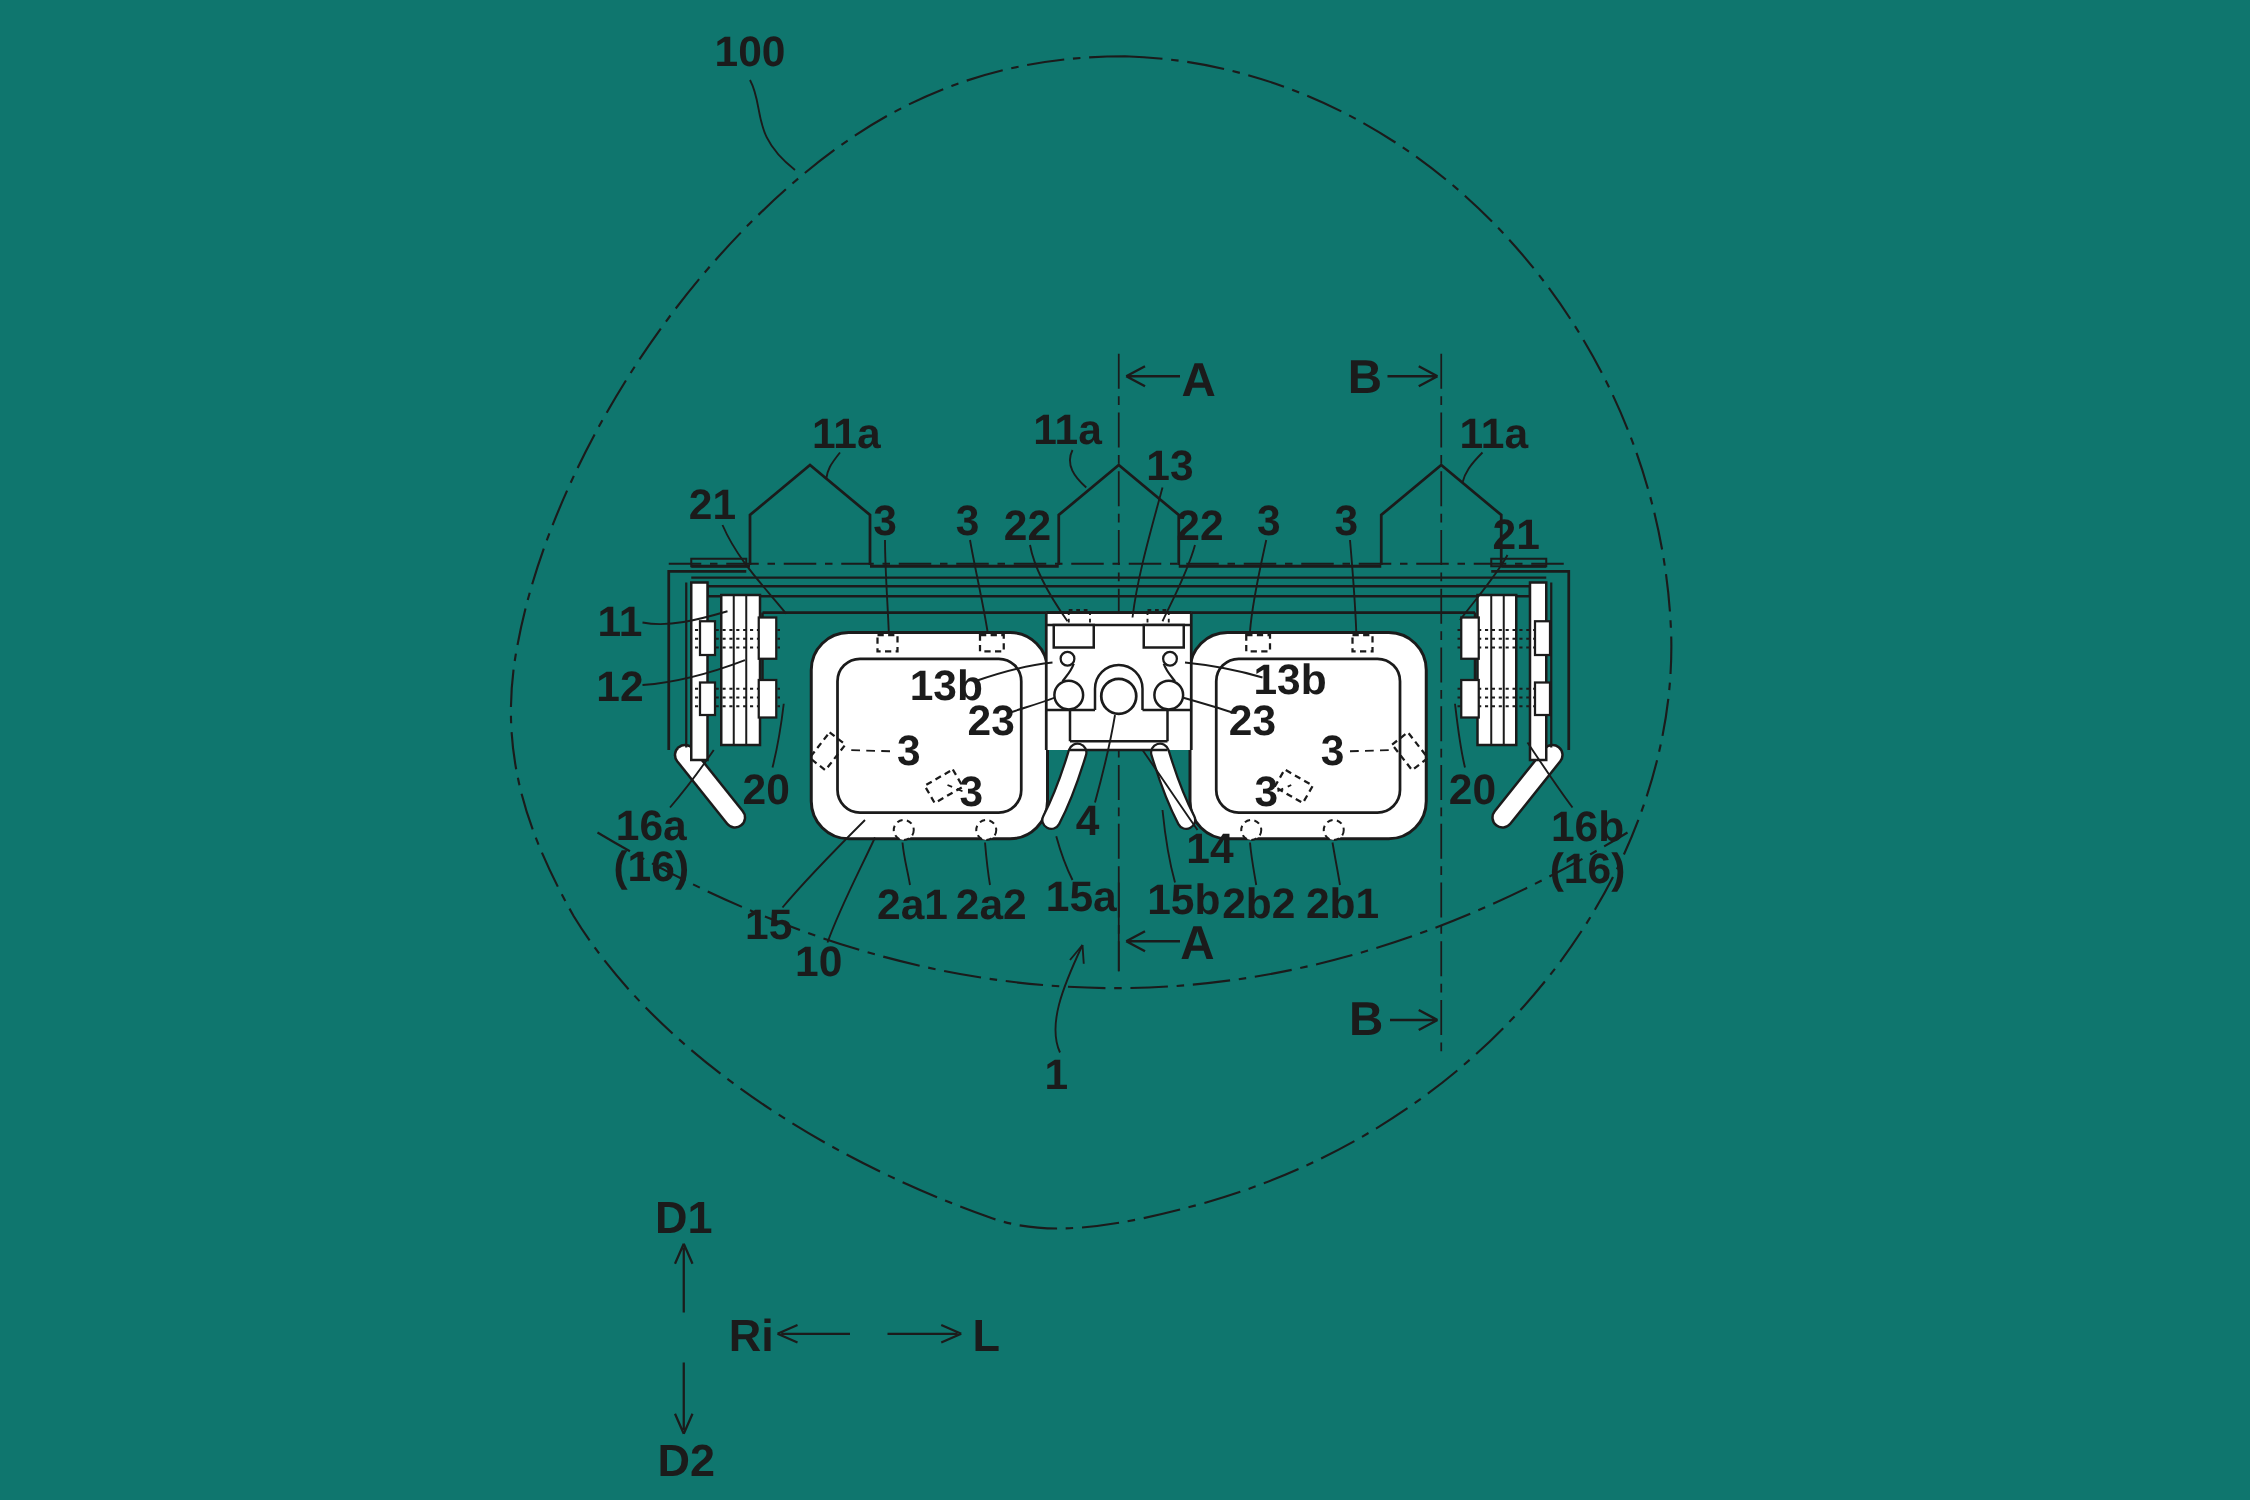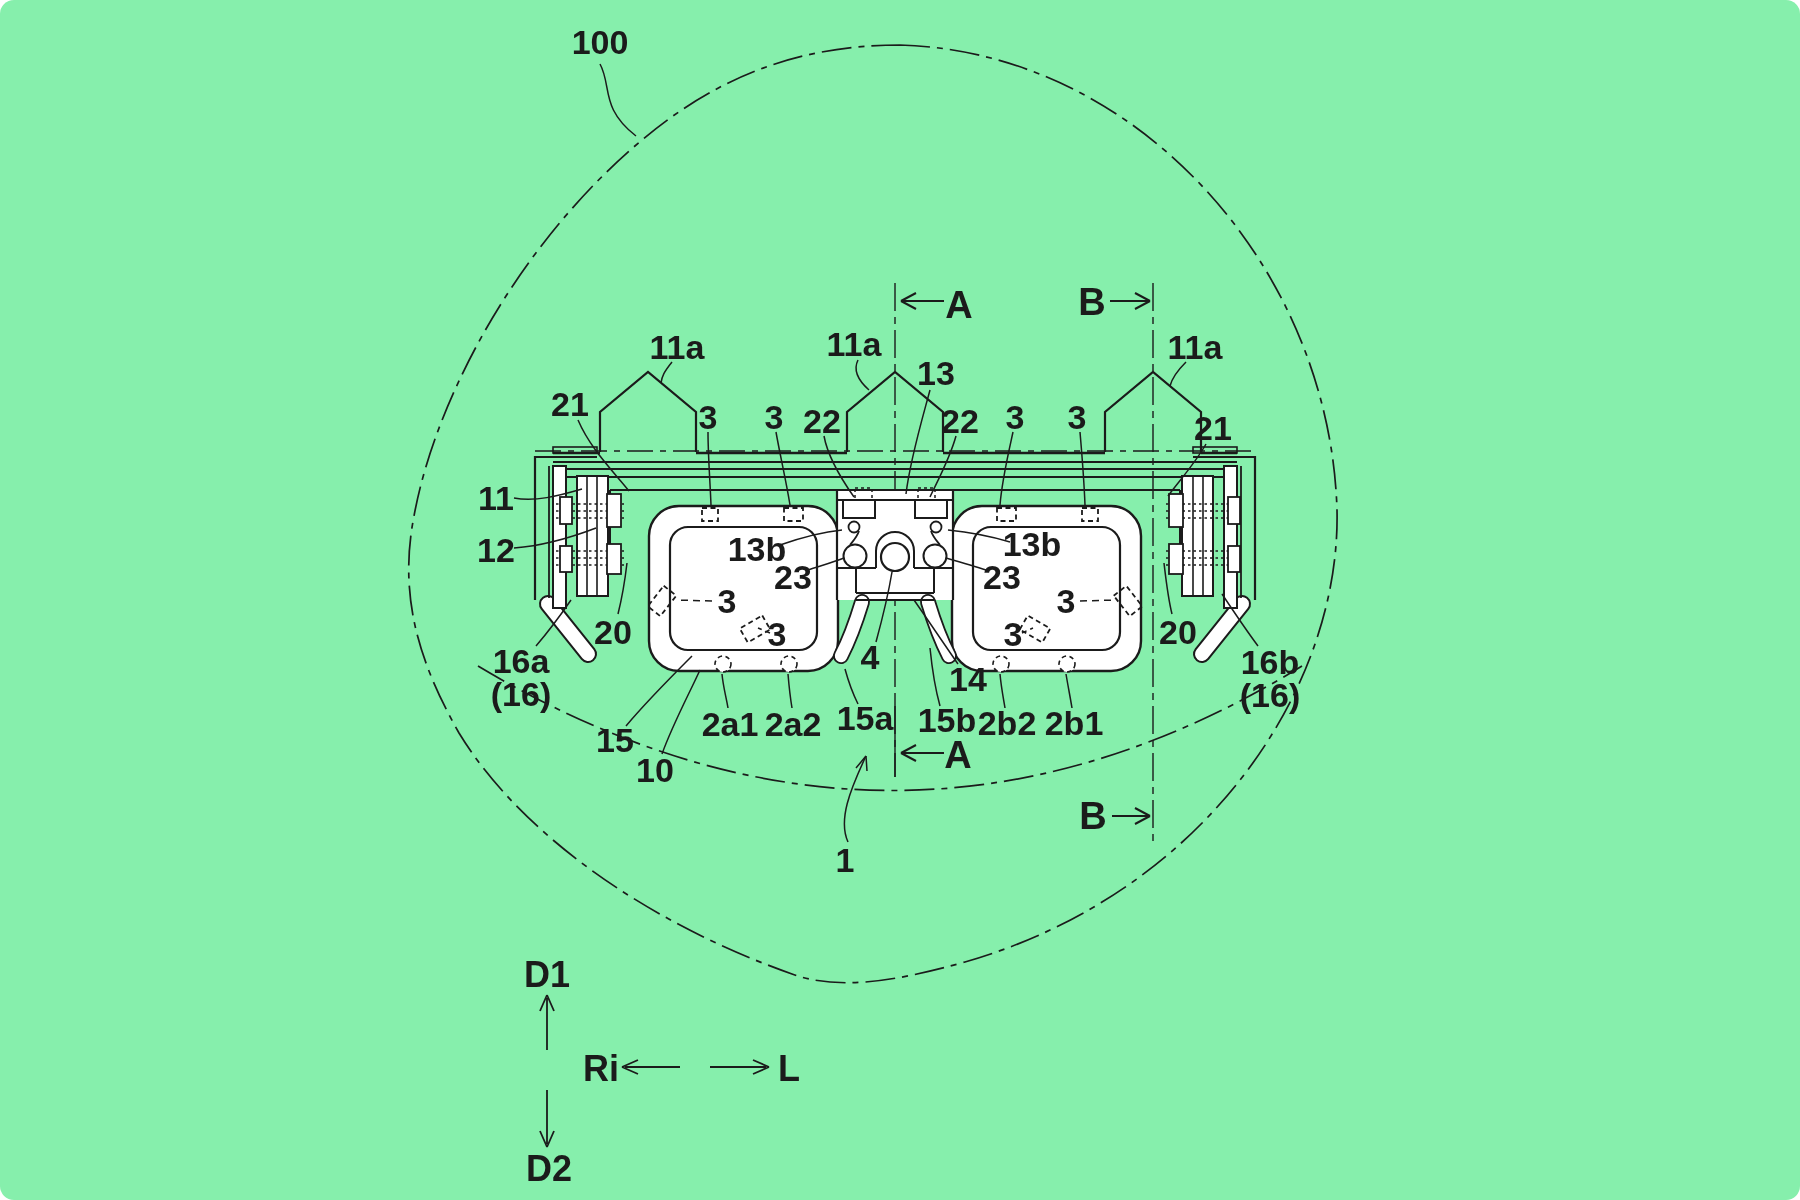--- a/index.html
+++ b/index.html
@@ -1,17 +1,17 @@
 <!DOCTYPE html>
 <html><head>
 <meta charset="utf-8">
 <style>
   html,body{margin:0;padding:0;background:#ffffff;width:1800px;height:1200px;overflow:hidden;}
-  #stage{position:relative;width:1800px;height:1200px;background:#86efac;
-         font-family:"Liberation Sans", sans-serif;border-radius:14px;}
+  #stage{position:relative;width:1800px;height:1200px;background:#0f766e;
+         font-family:"Liberation Sans", sans-serif;}
   svg{position:absolute;left:0;top:0;}
   svg text{font-family:"Liberation Sans","DejaVu Sans",sans-serif;font-weight:600;fill:#1b1b1b;}
   .ln{stroke:#1b1b1b;fill:none;}
 </style>
 </head>
 <body>
 
 <div id="stage">
 <svg width="1800" height="1200" viewBox="0 0 1800 1200">
 

